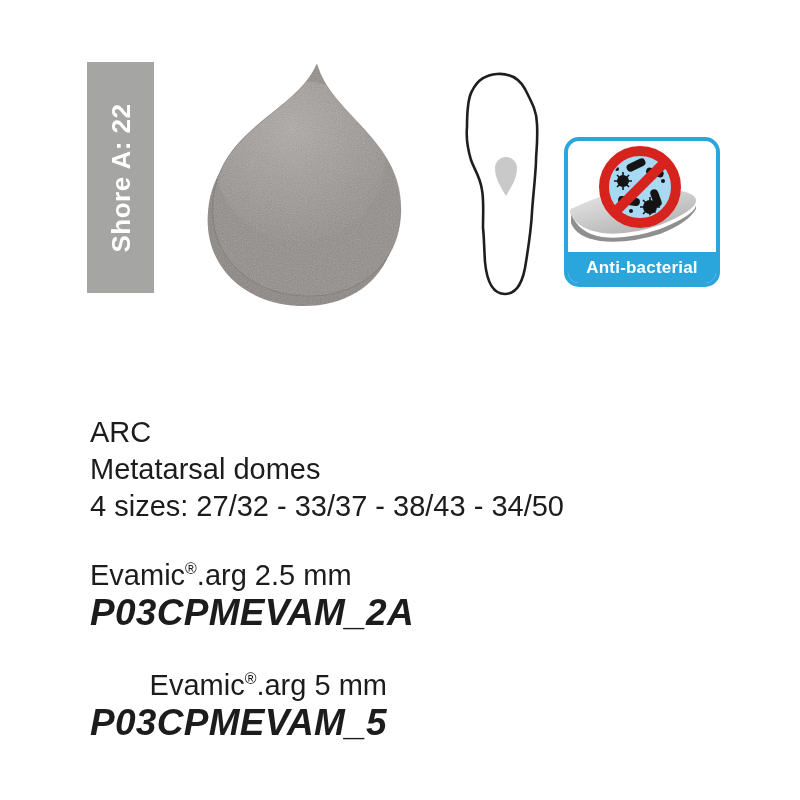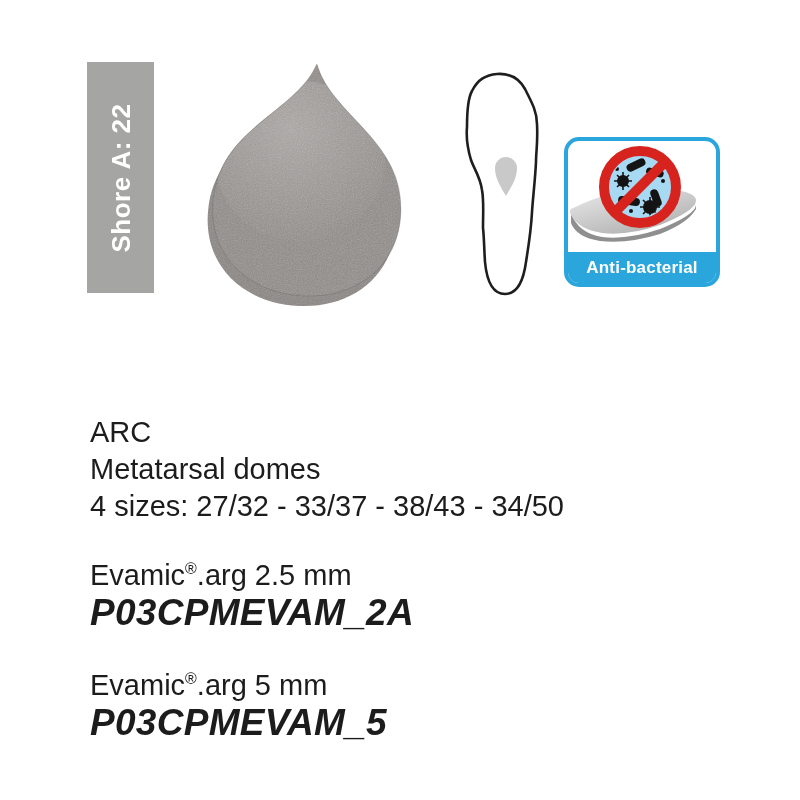--- a/index.html
+++ b/index.html
@@ -84,21 +84,21 @@
     font-size: 29px;
     line-height: 37px;
   }
   .variant {
     position: absolute;
     left: 90px;
     font-size: 29px;
     line-height: 37px;
   }
   .variant-1 { top: 557px; }
-  .variant-2 { top: 667px; }
+  .variant-2 { top: 667px; text-align: right; }
   .variant .code {
     font-size: 37px;
     font-weight: bold;
     font-style: italic;
     letter-spacing: 0.3px;
   }
   .variant sup {
     font-size: 0.55em;
     vertical-align: super;
     line-height: 0;

